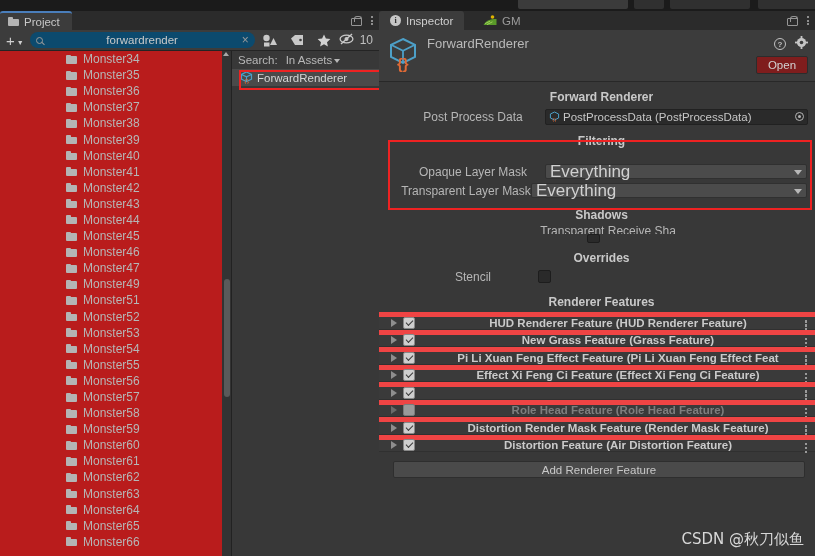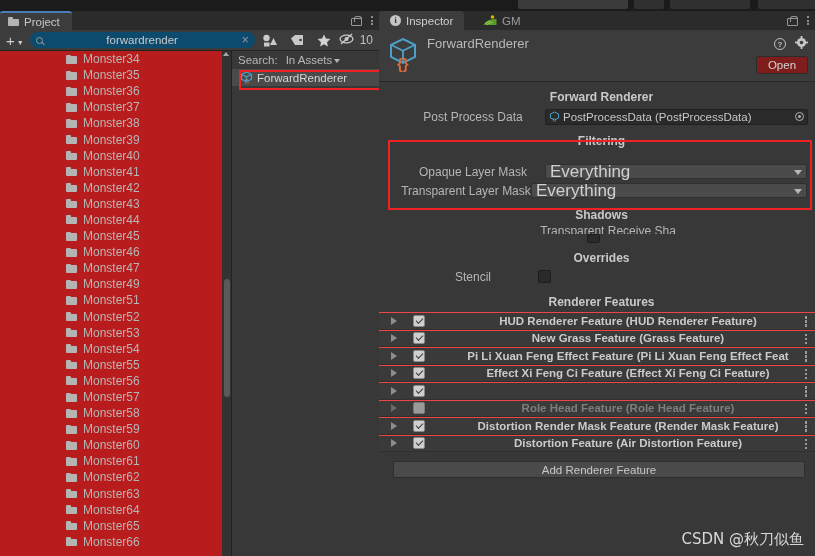--- a/index.html
+++ b/index.html
@@ -241,22 +241,22 @@
   .chk {
     width: 13px; height: 13px; background: #2a2a2a;
     border: 1px solid #1d1d1d; border-radius: 2px;
     display: flex; align-items: center; justify-content: center;
   }
 
   .features-list { margin-top: 3px; }
   .feature-row {
     position: relative; height: 17.5px; display: flex; align-items: center;
     background: #3a3a3a; border-bottom: 1px solid #303030;
-    border-top: 1px solid #ef4444;
-    padding-left: 12px; gap: 16px;
+    border-top: 5px solid #ef4444;
+    padding-left: 12px; gap: 6px;
   }
   .feature-row.disabled .feat-label { color: #7e7e7e; }
   .foldout {
     width: 0; height: 0; flex: none;
     border-top: 4.5px solid transparent; border-bottom: 4.5px solid transparent;
     border-left: 6px solid #8e8e8e;
   }
   .feature-row.disabled .foldout { border-left-color: #6a6a6a; }
   .feat-chk {
     width: 12px; height: 12px; flex: none;

